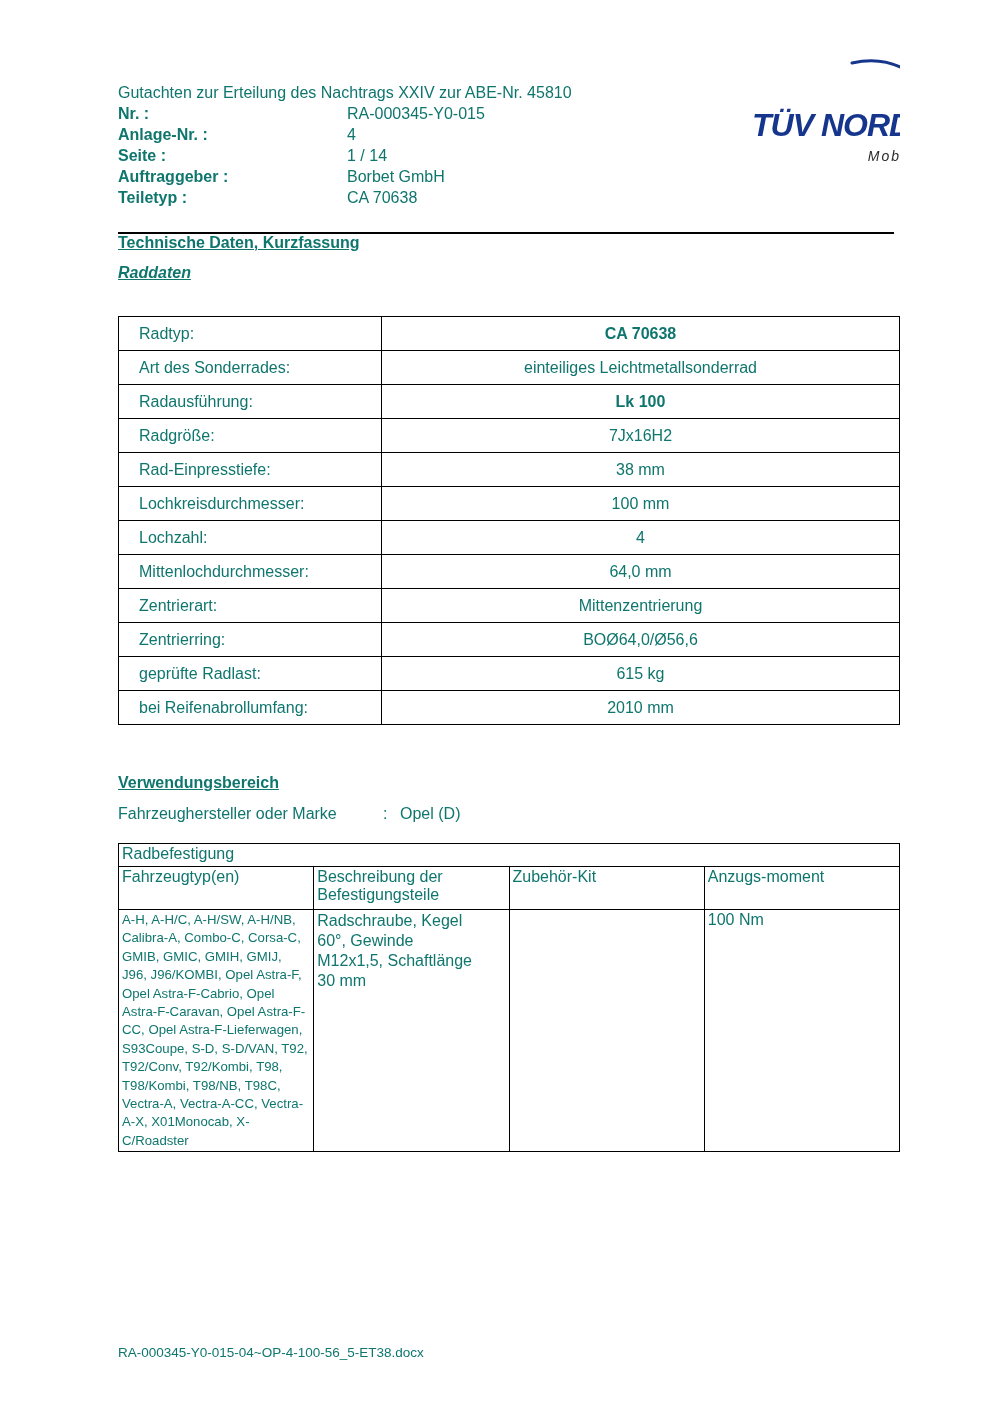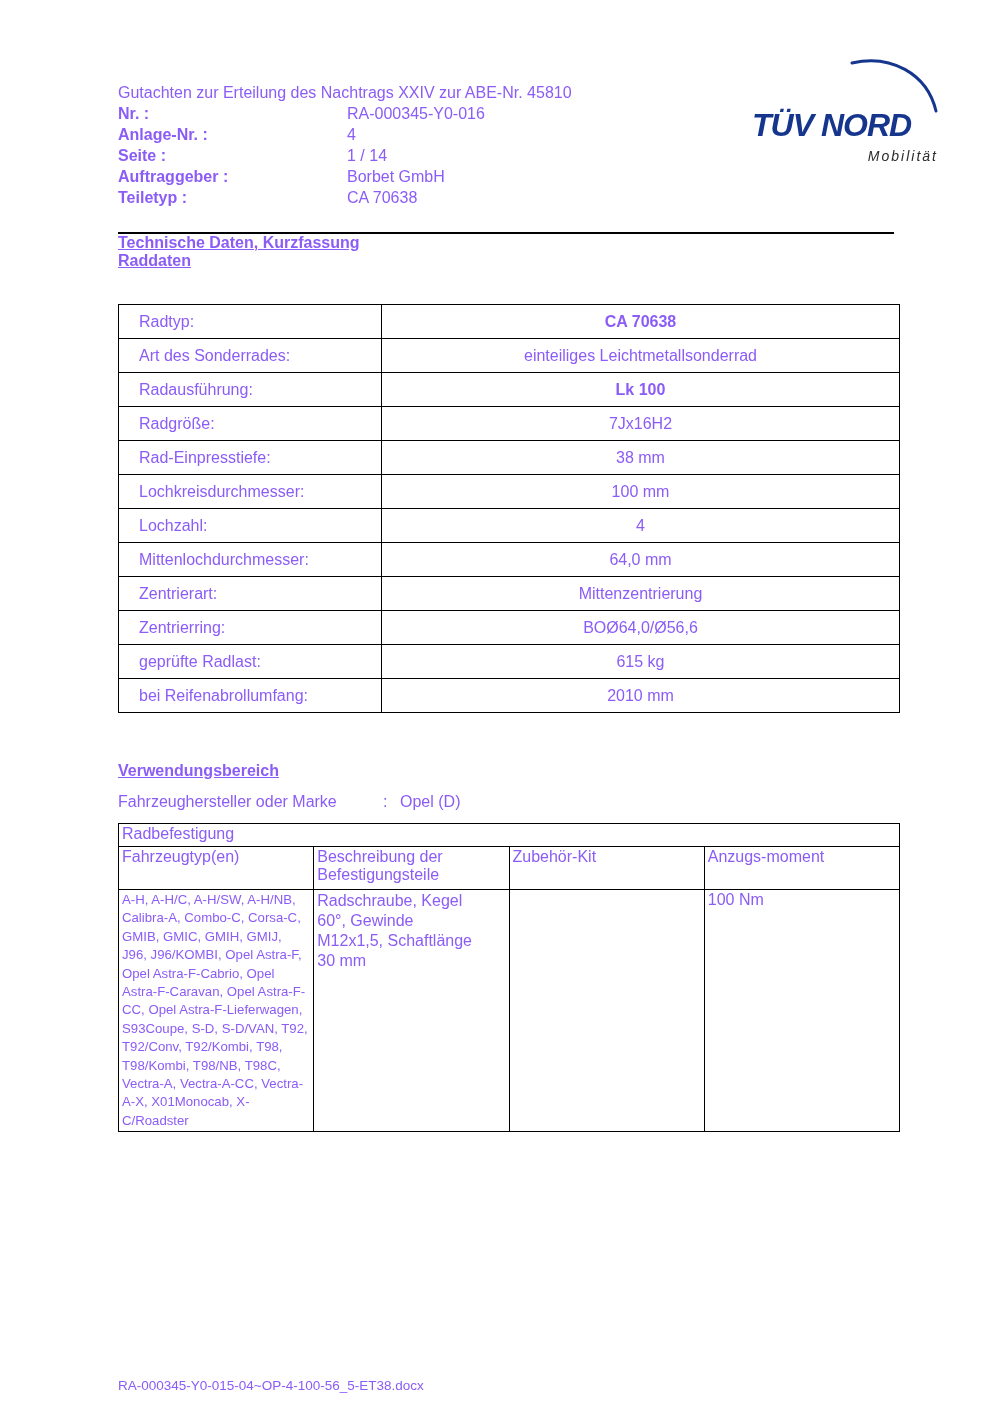--- a/index.html
+++ b/index.html
@@ -1,75 +1,75 @@
 <!DOCTYPE html>
 <html><head>
 <meta charset="utf-8">
 <style>
   html,body{margin:0;padding:0;background:#ffffff;}
-  .page{position:relative;width:993px;height:1404px;background:#fff;color:#8b5cf6;
+  .page{position:relative;width:900px;height:1404px;background:#fff;color:#0f766e;
         font-family:"Liberation Sans",sans-serif;font-size:16px;overflow:hidden;}
   .content{position:absolute;left:118px;top:82px;width:782px;}
 
   .hdr{line-height:21px;}
   .hdr-row{display:flex;}
   .hdr-label{width:229px;flex:0 0 229px;font-weight:bold;}
 
   .logo{position:absolute;left:634px;top:-28px;width:192px;height:114px;}
   .logo svg{display:block;}
   .swoosh{fill:none;stroke:#16368e;stroke-width:3;stroke-linecap:round;}
   .brand-text{font-family:"Liberation Sans",sans-serif;font-size:32px;font-style:italic;
               font-weight:bold;fill:#16368e;letter-spacing:-1px;}
   .tagline-text{font-family:"Liberation Sans",sans-serif;font-size:14px;font-style:italic;
                 fill:#2b2b2b;letter-spacing:2px;text-anchor:end;}
 
   .divider{margin:24px 0 0 0;border:0;border-top:2px solid #000;width:776px;}
 
   .sec-title{font-weight:bold;text-decoration:underline;font-size:16px;}
   .t1{}
-  .t2{}
+  .t2{margin-top:12px;font-style:italic;}
   .t3{margin-top:49px;text-decoration:underline;}
 
   table{border-collapse:collapse;}
   .raddaten-table{margin-top:34px;width:782px;table-layout:fixed;}
   .raddaten-table td{border:1px solid #000;height:33px;padding:0 20px;vertical-align:middle;}
   .raddaten-table td.rl{width:222px;}
   .raddaten-table td.rv{text-align:center;}
   .raddaten-table td.bold-val{font-weight:bold;}
 
   .mfr{margin-top:13px;}
   .mfr-label{display:inline-block;width:265px;}
   .mfr-sep{display:inline-block;width:17px;}
 
-  .bef-table{margin-top:12px;width:782px;table-layout:fixed;}
+  .bef-table{margin-top:20px;width:782px;table-layout:fixed;}
   .bef-table td,.bef-table th{border:1px solid #000;padding:1px 3px;vertical-align:top;
                               text-align:left;font-weight:normal;}
   .bef-title-row td{height:20px;}
   .bef-head-row th{height:40px;}
   .col-typ{width:268px;}
   .col-beschr{width:327px;}
   .col-kit{width:110px;}
   .col-moment{width:77px;}
   .bef-data-row td{height:200px;}
   .cell-typ{font-size:13.2px;line-height:18.4px;border-radius:12px;}
   .cell-beschr{padding-right:26px !important;line-height:20px;}
 
-  .footer{position:absolute;left:118px;top:1378px;font-size:13.5px;}
+  .footer{position:absolute;left:118px;top:1345px;font-size:13.5px;}
 </style>
 </head>
 <body>
 
 <div class="page">
   <div class="content">
 
     <div class="hdr">
       <div class="hdr-title">Gutachten zur Erteilung des Nachtrags XXIV zur ABE-Nr. 45810</div>
       <div class="hdr-row">
         <span class="hdr-label">Nr. :</span>
-        <span class="hdr-value">RA-000345-Y0-016</span>
+        <span class="hdr-value">RA-000345-Y0-015</span>
       </div>
       <div class="hdr-row">
         <span class="hdr-label">Anlage-Nr. :</span>
         <span class="hdr-value">4</span>
       </div>
       <div class="hdr-row">
         <span class="hdr-label">Seite :</span>
         <span class="hdr-value">1 / 14</span>
       </div>
       <div class="hdr-row">

